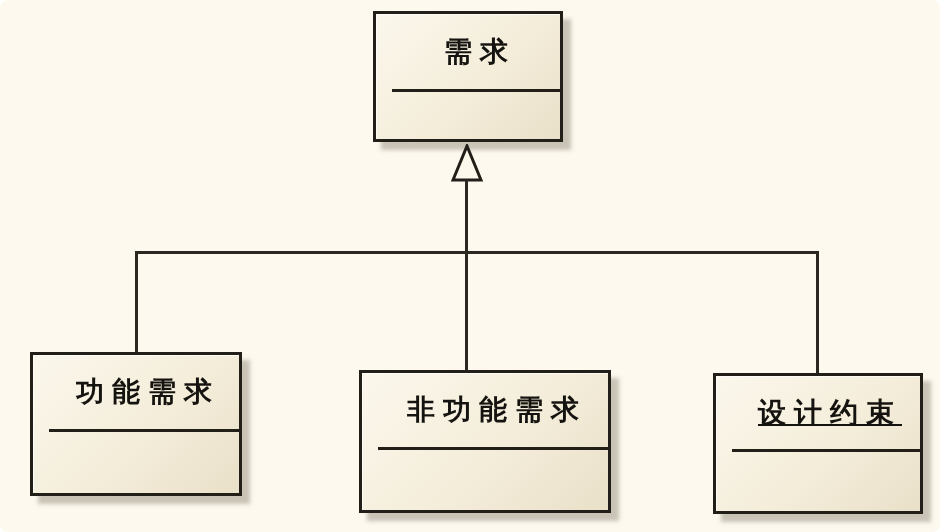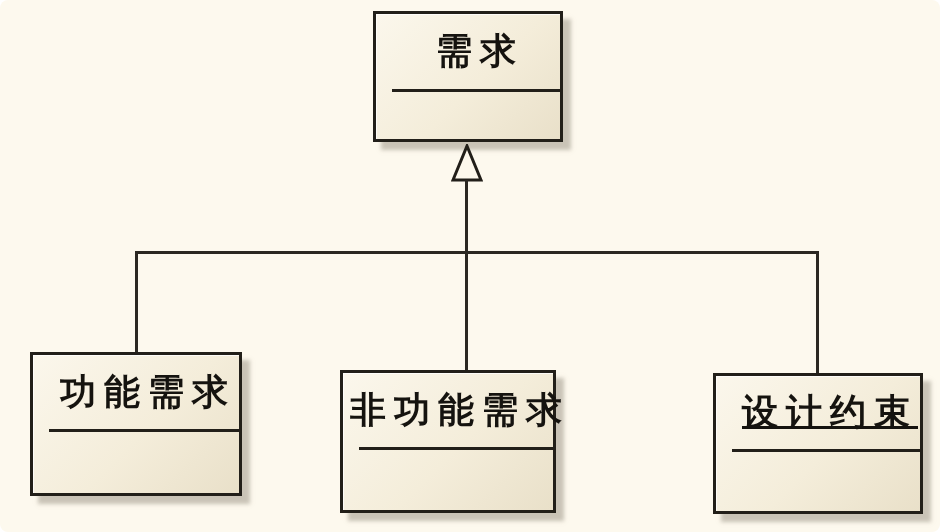--- a/index.html
+++ b/index.html
@@ -28,36 +28,36 @@
     flex-direction: column;
   }
   .name-compartment {
     box-sizing: border-box;
     border-bottom: 3px solid #221f19;
     display: flex;
     align-items: center;
     justify-content: center;
     font-family: "Liberation Serif", "DejaVu Serif", serif;
     font-weight: bold;
-    font-size: 36px;
+    font-size: 28px;
     letter-spacing: 8px;
     text-indent: 8px;
     color: #15130f;
     white-space: nowrap;
     margin-left: 16px;
   }
   .attr-compartment {
     flex: 1;
   }
   
   .box-parent   { left: 373px; top: 11px;  width: 190px; height: 131px; }
   .box-parent .name-compartment { height: 78px; }
   .box-child-a  { left: 30px;  top: 352px; width: 212px; height: 144px; }
   .box-child-a .name-compartment { height: 77px; }
-  .box-child-b  { left: 340px; top: 370px; width: 216px; height: 143px; }
+  .box-child-b  { left: 359px; top: 370px; width: 252px; height: 143px; }
   .box-child-b .name-compartment { height: 77px; }
   .box-child-c  { left: 713px; top: 373px; width: 210px; height: 141px; }
   .box-child-c .name-compartment { height: 76px; text-decoration: underline; }
 
   .edge {
     position: absolute;
     background: #2b2822;
   }
   .edge-trunk      { left: 465px; top: 180px; width: 3px;   height: 190px; }
   .edge-horizontal { left: 135px; top: 251px; width: 684px; height: 3px; }

